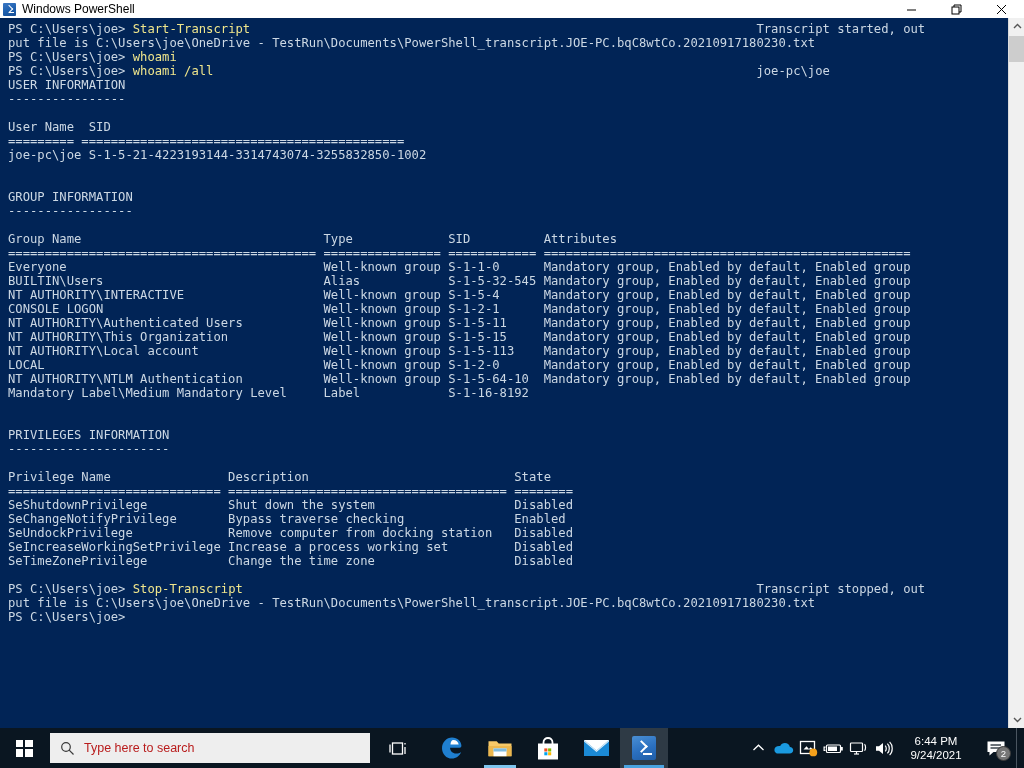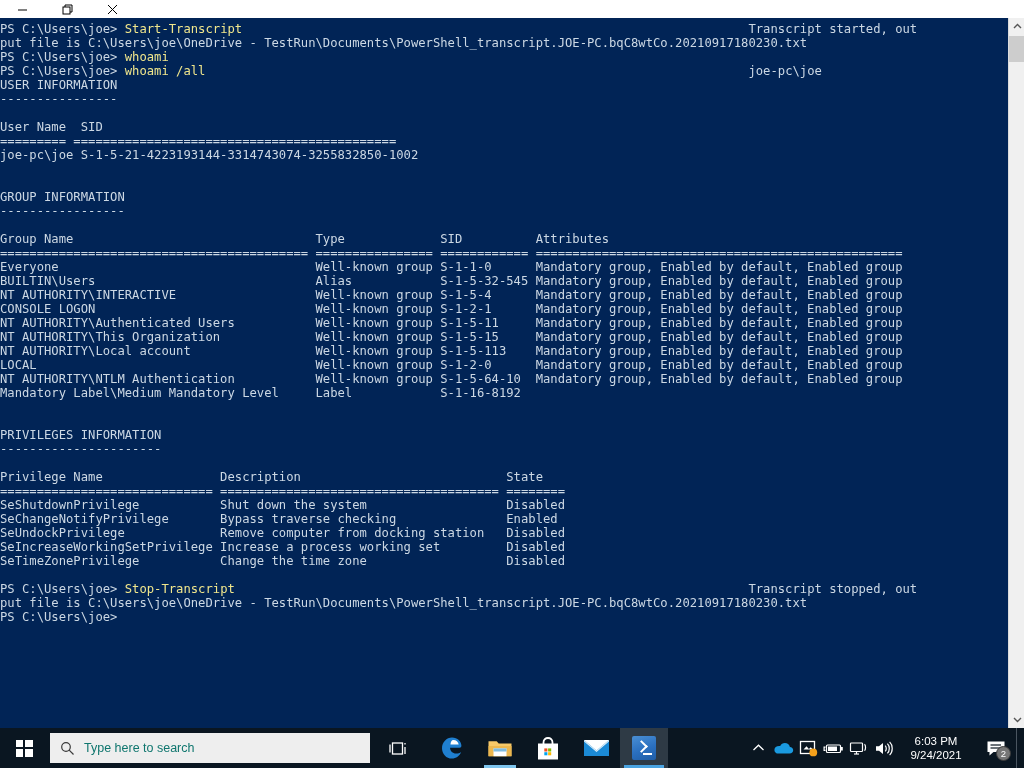--- a/index.html
+++ b/index.html
@@ -50,21 +50,21 @@
   }
   #win-buttons { display: flex; height: 18px; flex: 0 0 auto; }
   .win-btn {
     width: 45px; height: 18px;
     display: flex; align-items: center; justify-content: center;
   }
   .win-btn svg { display: block; }
 
   
   #console {
-    position: absolute; left: 0; top: 18px;
+    position: absolute; left: 8px; top: 18px;
     width: 1008px; height: 710px;
     background: #012456;
     overflow: hidden;
     padding-left: 20px;
   }
   #console-text {
     position: absolute; left: 0; top: 4px;
     font-family: "DejaVu Sans Mono", "Liberation Mono", monospace;
     font-size: 12.2px;
     line-height: 14px;
@@ -119,21 +119,21 @@
 
   #search-box {
     width: 320px; height: 30px;
     background: #eeeeee;
     display: flex; align-items: center;
     flex: 0 0 auto;
     margin-left: 2px;
   }
   #search-icon { width: 34px; display: flex; align-items: center; justify-content: center; flex:0 0 auto;}
   #search-placeholder {
-    font-size: 12.5px; color: #0f766e;
+    font-size: 12.5px; color: #b91c1c;
     font-family: "Liberation Sans", sans-serif;
     white-space: nowrap;
   }
 
   #taskview-button {
     width: 48px; height: 40px;
     display: flex; align-items: center; justify-content: center;
     flex: 0 0 auto; margin-left: 4px;
   }
 
@@ -181,20 +181,24 @@
     width: 8px; height: 40px; border-left: 1px solid #4a5560;
     flex: 0 0 auto;
   }
 </style>
 </head>
 <body>
 
 <div id="window">
 
   <div id="titlebar">
+    <div id="titlebar-left">
+      <span class="ps-tile"></span>
+      <span id="title-text">Windows PowerShell</span>
+    </div>
     <div id="win-buttons">
       <div class="win-btn">
         <svg width="11" height="11" viewBox="0 0 11 11">
             <line x1="1" y1="6" x2="10" y2="6" stroke="#000" stroke-width="1"></line>
           </svg>
       </div>
       <div class="win-btn">
         <svg width="11" height="11" viewBox="0 0 11 11">
           <rect x="1" y="3" width="7" height="7" fill="none" stroke="#000" stroke-width="1"></rect>
           <polyline points="3,3 3,1 10,1 10,8 8,8" fill="none" stroke="#000" stroke-width="1"></polyline>
@@ -347,21 +351,21 @@
     <div class="tray-icon">
       <svg width="20" height="15" viewBox="0 0 20 15">
         <path d="M2 5.2h3l4-3.2v11l-4-3.2H2z" fill="#ffffff"></path>
         <path d="M11.2 4.6c1.4 1.4 1.4 4.4 0 5.8" fill="none" stroke="#ffffff" stroke-width="1.2"></path>
         <path d="M13.4 2.6c2.5 2.4 2.5 7.4 0 9.8" fill="none" stroke="#ffffff" stroke-width="1.2"></path>
         <path d="M15.6 0.9c3.5 3.3 3.5 10.1 0 13.2" fill="none" stroke="#ffffff" stroke-width="1.2"></path>
       </svg>
     </div>
 
     <div id="clock">
-      <span>6:03 PM</span>
+      <span>6:44 PM</span>
       <span>9/24/2021</span>
     </div>
 
     <div id="notification-area">
       <svg width="20" height="17" viewBox="0 0 20 17">
         <path d="M1.5 1.5h17v10.5h-11l-4 3.4v-3.4h-2z" fill="#ffffff"></path>
         <line x1="4.5" y1="5" x2="15" y2="5" stroke="#0a1621" stroke-width="1.2"></line>
         <line x1="4.5" y1="8" x2="15" y2="8" stroke="#0a1621" stroke-width="1.2"></line>
       </svg>
       <span id="notif-badge">2</span>

